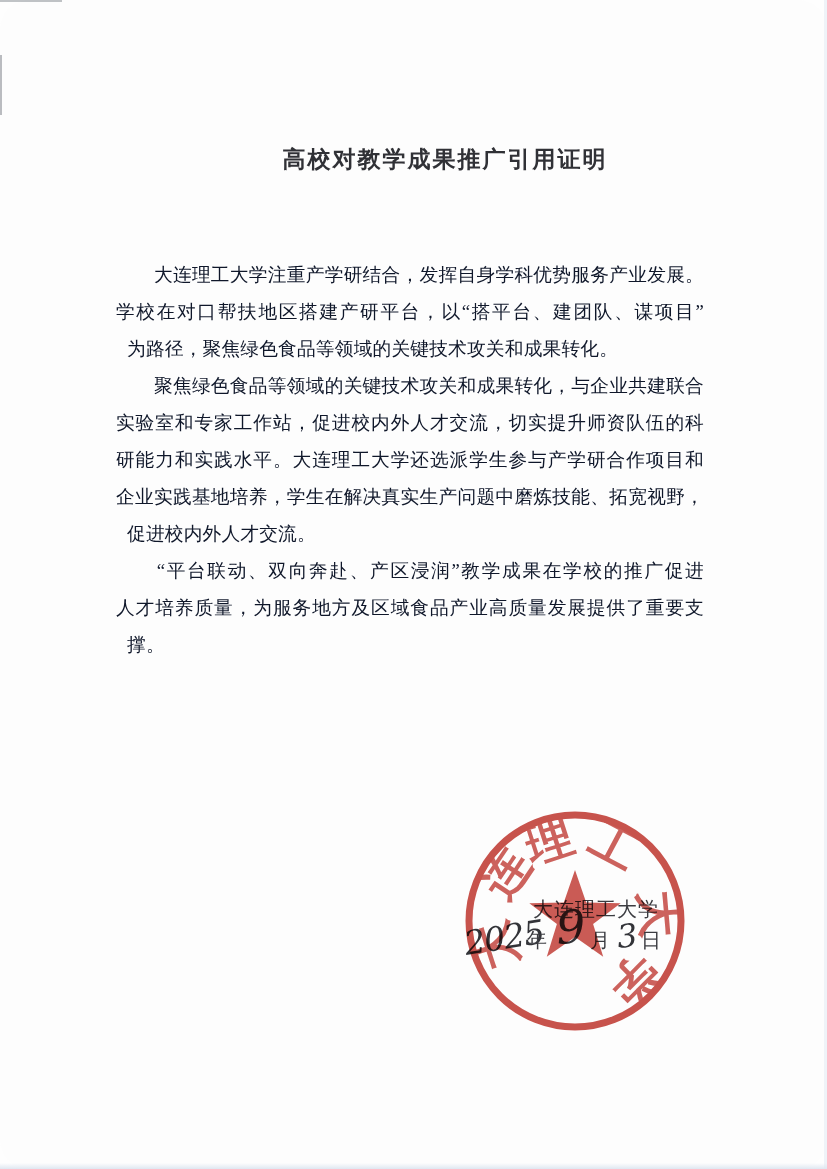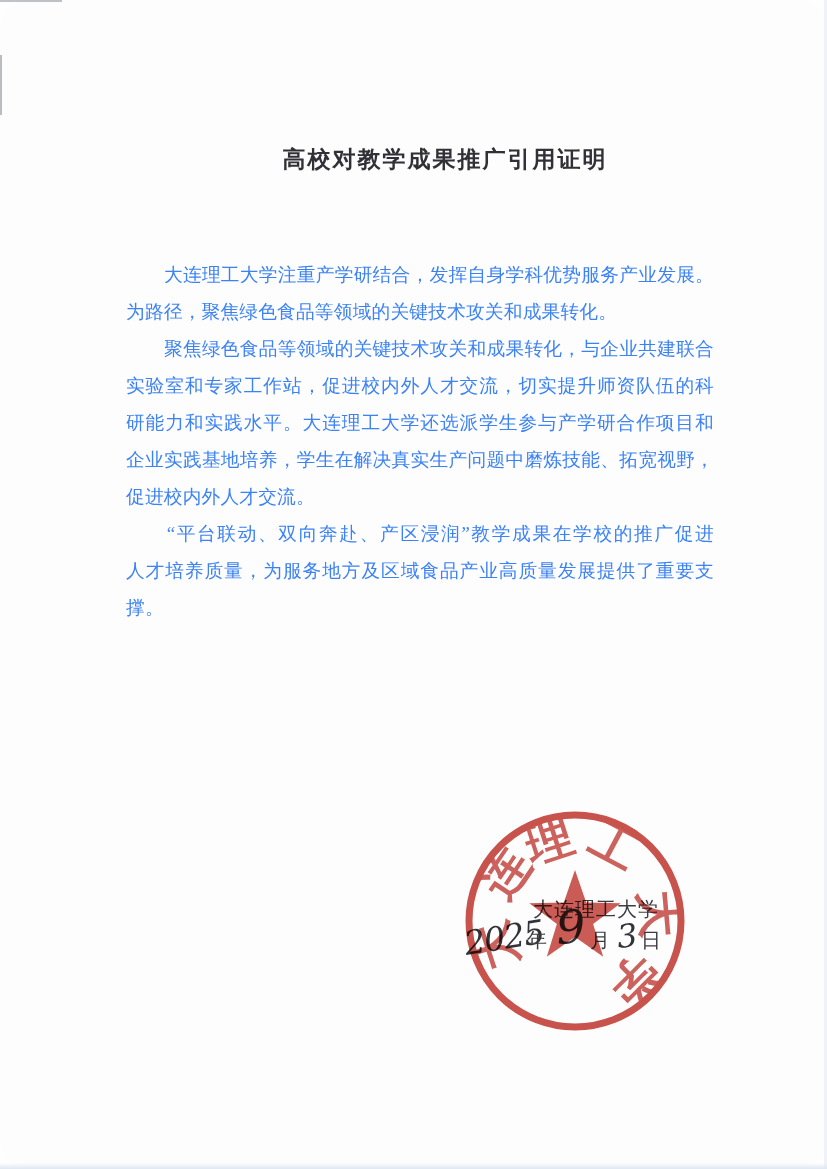--- a/index.html
+++ b/index.html
@@ -19,26 +19,26 @@
 
   .doc-title{
     position:absolute;left:160px;top:144px;width:570px;
     text-align:center;
     font-family:"Liberation Sans", sans-serif;
     font-size:23px;font-weight:bold;letter-spacing:2px;
     color:#303136;
   }
 
   .body-text{
-    position:absolute;left:126px;top:256px;width:588px;
-    font-size:18.7px;line-height:37px;color:#3b82f6;
+    position:absolute;left:116px;top:256px;width:588px;
+    font-size:18.7px;line-height:37px;color:#0f172a;
     letter-spacing:0.2px;
   }
   .bline{width:100%;text-align:justify;text-align-last:justify;white-space:nowrap;}
-  .bline.end{text-align:right;text-align-last:left;}
+  .bline.end{text-align:right;text-align-last:left;margin-left:11px;}
 
   .signature{position:absolute;inset:0;z-index:2;color:#3b3c41;}
   .sig-org{position:absolute;left:533px;top:888px;font-size:20px;letter-spacing:1px;margin-top:8px;}
   .date-unit{position:absolute;font-size:20px;}
   .u-year{left:527px;top:927px;}
   .u-month{left:590px;top:927px;}
   .u-day{left:641px;top:927px;}
   .hand{
     position:absolute;font-family:"DejaVu Serif", serif;font-style:italic;
     color:#323338;
@@ -59,20 +59,21 @@
 </style>
 </head>
 <body>
 
 <div class="page">
 
   <div class="doc-title">高校对教学成果推广引用证明</div>
 
   <div class="body-text">
     <div class="bline">　　大连理工大学注重产学研结合，发挥自身学科优势服务产业发展。</div>
+    <div class="bline">学校在对口帮扶地区搭建产研平台，以“搭平台、建团队、谋项目”</div>
     <div class="bline end">为路径，聚焦绿色食品等领域的关键技术攻关和成果转化。</div>
     <div class="bline">　　聚焦绿色食品等领域的关键技术攻关和成果转化，与企业共建联合</div>
     <div class="bline">实验室和专家工作站，促进校内外人才交流，切实提升师资队伍的科</div>
     <div class="bline">研能力和实践水平。大连理工大学还选派学生参与产学研合作项目和</div>
     <div class="bline">企业实践基地培养，学生在解决真实生产问题中磨炼技能、拓宽视野，</div>
     <div class="bline end">促进校内外人才交流。</div>
     <div class="bline">　　“平台联动、双向奔赴、产区浸润”教学成果在学校的推广促进</div>
     <div class="bline">人才培养质量，为服务地方及区域食品产业高质量发展提供了重要支</div>
     <div class="bline end">撑。</div>
   </div>

